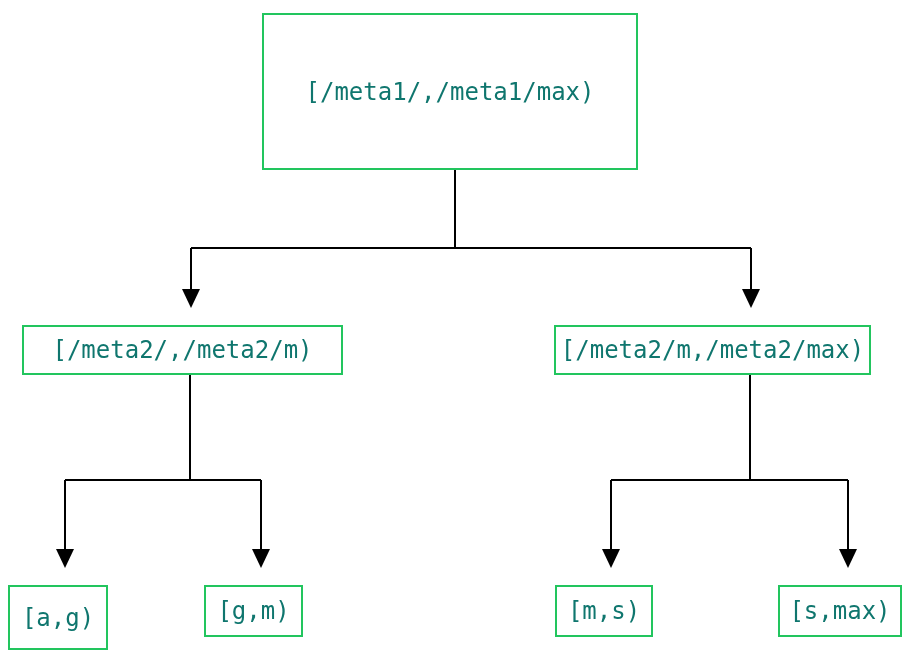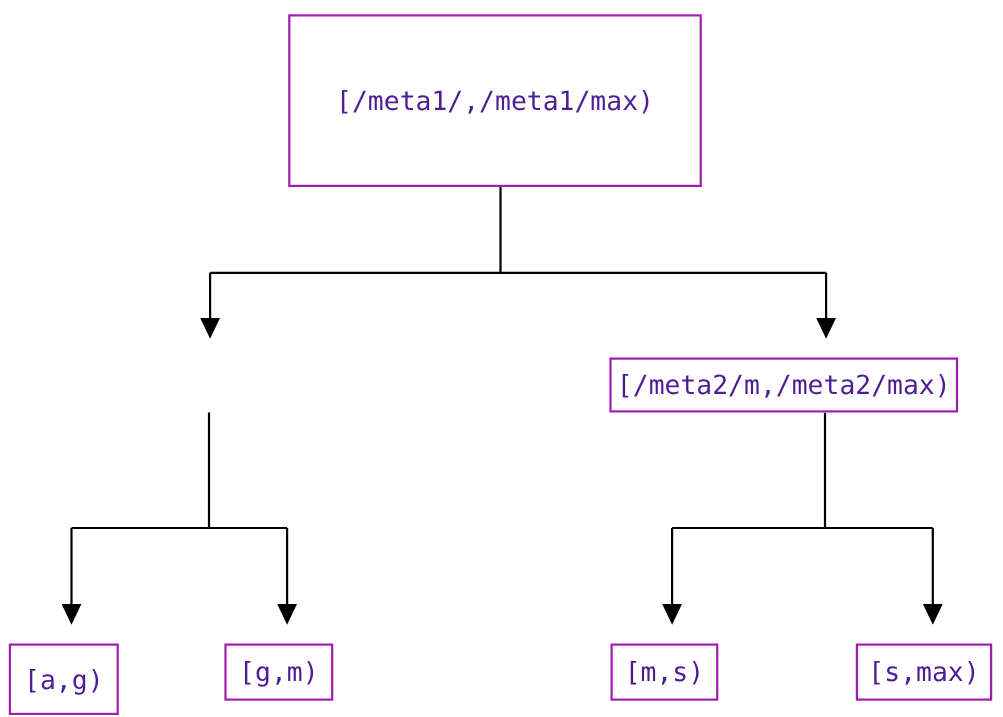--- a/index.html
+++ b/index.html
@@ -27,23 +27,23 @@
     stroke: #000000;
     stroke-width: 2;
   }
   .edges polygon {
     fill: #000000;
     stroke: none;
   }
   .node {
     position: absolute;
     box-sizing: border-box;
-    border: 2px solid #a21caf;
+    border: 2px solid #22c55e;
     background: #ffffff;
-    color: #4c1d95;
+    color: #0f766e;
     font-size: 24px;
     line-height: 1;
     display: flex;
     align-items: center;
     justify-content: center;
     white-space: nowrap;
   }
   .node-root   { left: 262px; top: 13px;  width: 376px; height: 157px; }
   .node-left   { left: 22px;  top: 325px; width: 321px; height: 50px; }
   .node-right  { left: 554px; top: 325px; width: 317px; height: 50px; }
@@ -76,20 +76,21 @@
     <path d="M750,375 V480"></path>
     <path d="M611,480 H848"></path>
     <path d="M611,480 V550"></path>
     <path d="M848,480 V550"></path>
     <polygon points="602,549 620,549 611,568"></polygon>
     <polygon points="839,549 857,549 848,568"></polygon>
   </svg>
 
   <div class="node node-root">[/meta1/,/meta1/max)</div>
 
+  <div class="node node-left">[/meta2/,/meta2/m)</div>
 
   <div class="node node-right">[/meta2/m,/meta2/max)</div>
 
   <div class="node node-leaf-1">[a,g)</div>
 
   <div class="node node-leaf-2">[g,m)</div>
 
   <div class="node node-leaf-3">[m,s)</div>
 
   <div class="node node-leaf-4">[s,max)</div>

